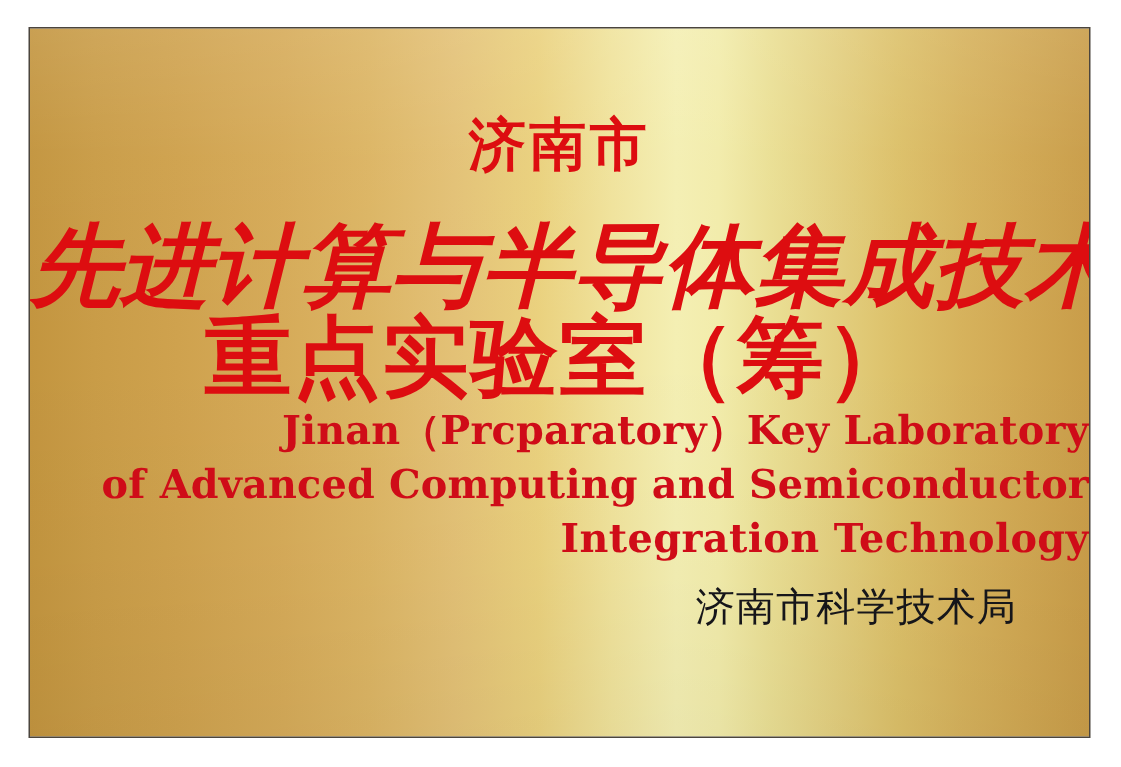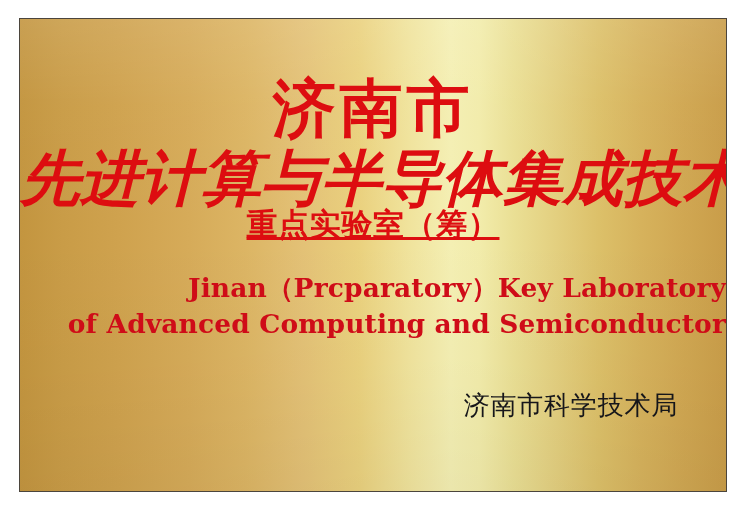--- a/index.html
+++ b/index.html
@@ -81,34 +81,33 @@
     text-align: center;
     color: #dd0d10;
     font-family: "DejaVu Serif", "Liberation Serif", serif;
     font-weight: 700;
     letter-spacing: 0.02em;
     white-space: nowrap;
     line-height: 1;
   }
   #cn-line-1 {
     top: 58px;
-    font-size: 63px;
+    font-size: 38px;
     letter-spacing: 0.06em;
   }
   #cn-line-2 {
     top: 129px;
     font-size: 60px;
     letter-spacing: 0.005em;
     font-style: italic;
   }
   #cn-line-3 {
     top: 190px;
-    font-size: 31px;
+    font-size: 58px;
     letter-spacing: 0.02em;
-    text-decoration: underline;
   }
 
   
   .en-line {
     position: absolute;
     left: 0;
     right: 0;
     text-align: right;
     color: #cf0c18;
     font-family: "DejaVu Serif", "Liberation Serif", serif;
@@ -161,20 +160,21 @@
     <div id="sheen"></div>
 
     <div id="content">
 
       <div class="cn-title" id="cn-line-1">济南市</div>
       <div class="cn-title" id="cn-line-2">先进计算与半导体集成技术</div>
       <div class="cn-title" id="cn-line-3">重点实验室（筹）</div>
 
       <div class="en-line" id="en-line-1">Jinan（Prcparatory）Key Laboratory</div>
       <div class="en-line" id="en-line-2">of Advanced Computing and Semiconductor</div>
+      <div class="en-line" id="en-line-3">Integration Technology</div>
 
       <div id="signature">
         <div class="sig-line" id="sig-issuer">济南市科学技术局</div>
       </div>
 
     </div>
   </div>
 
 </div>
 

